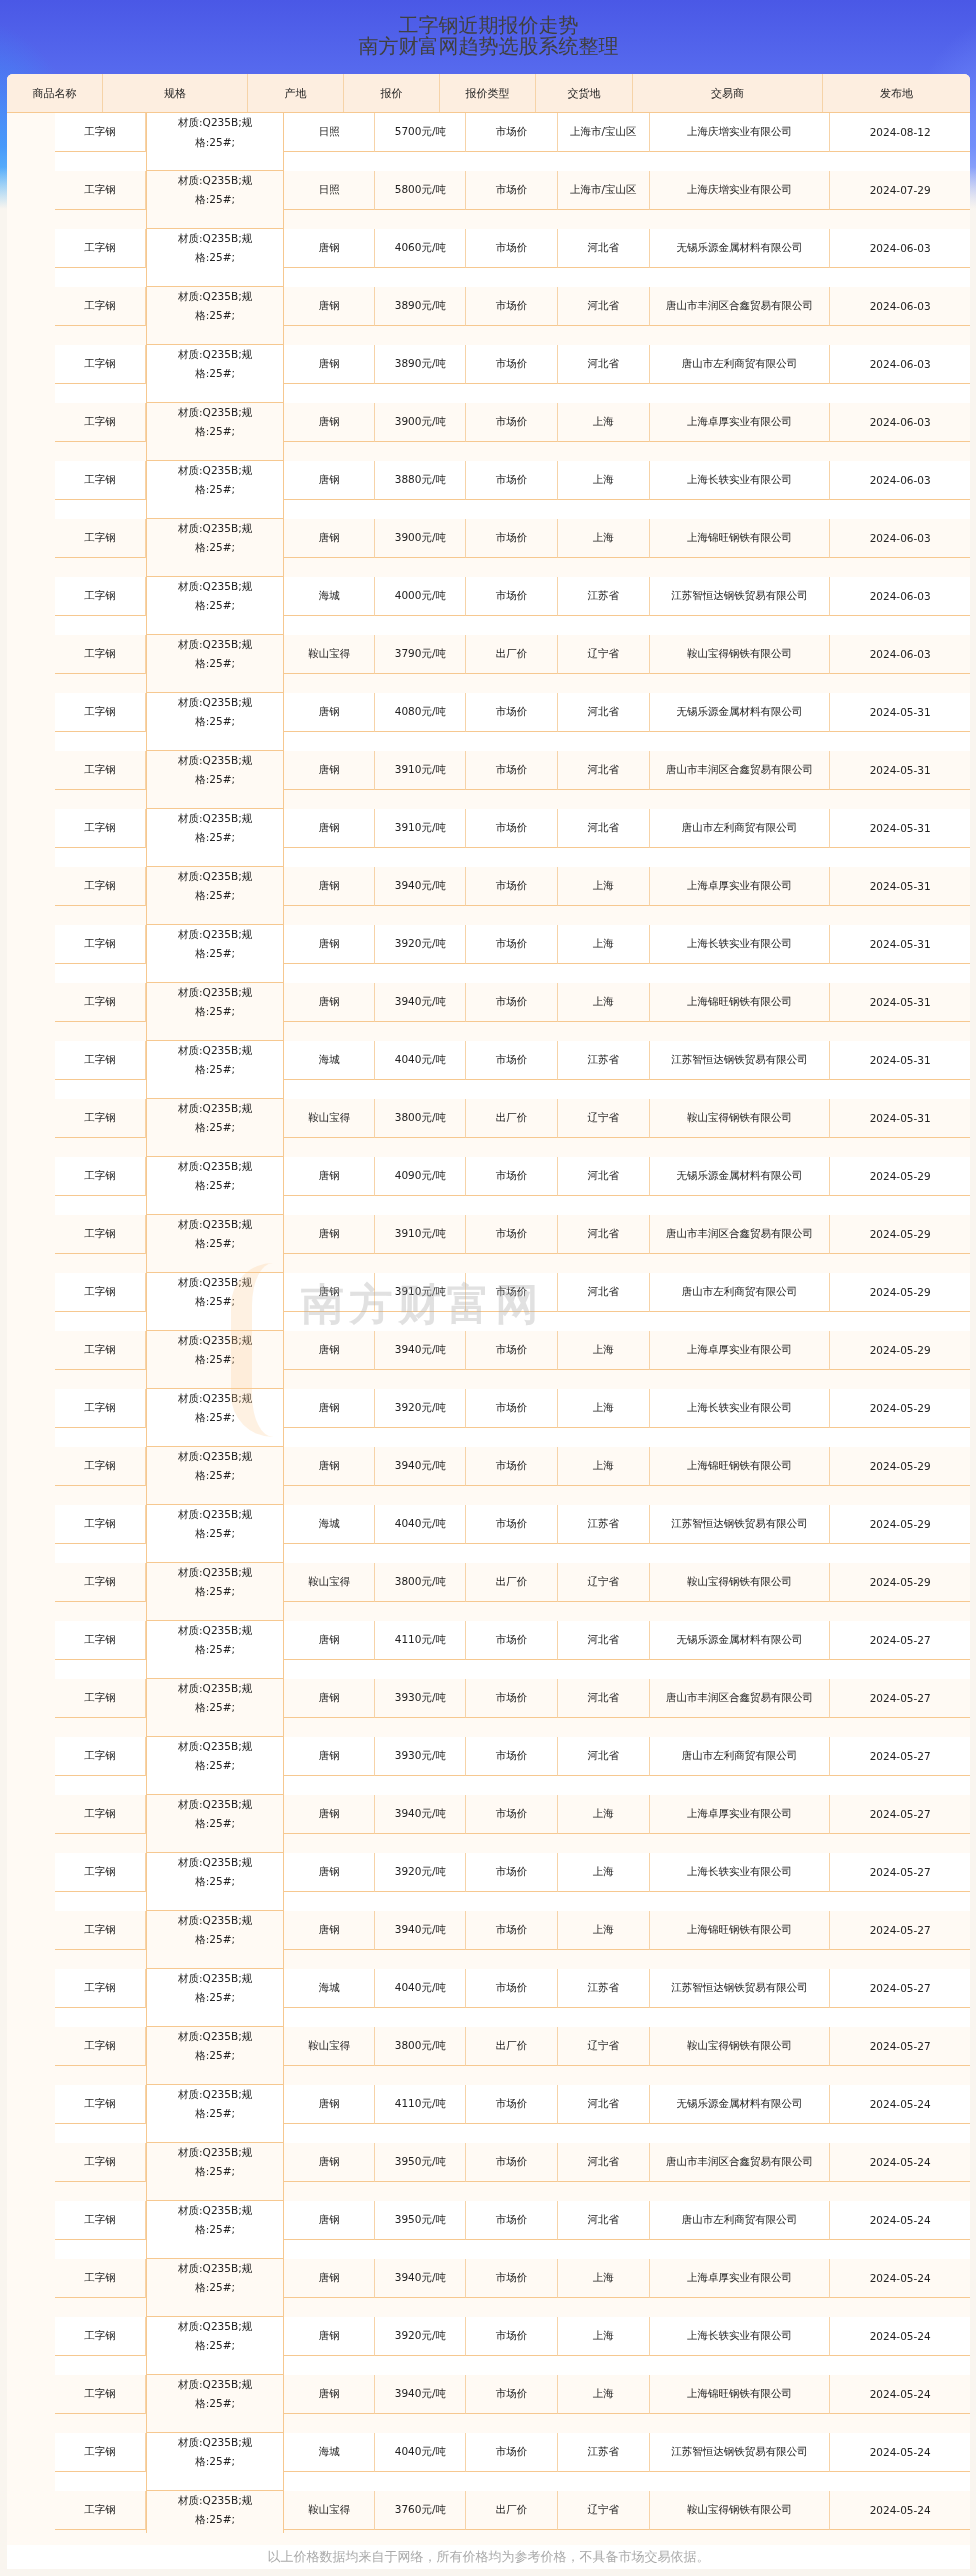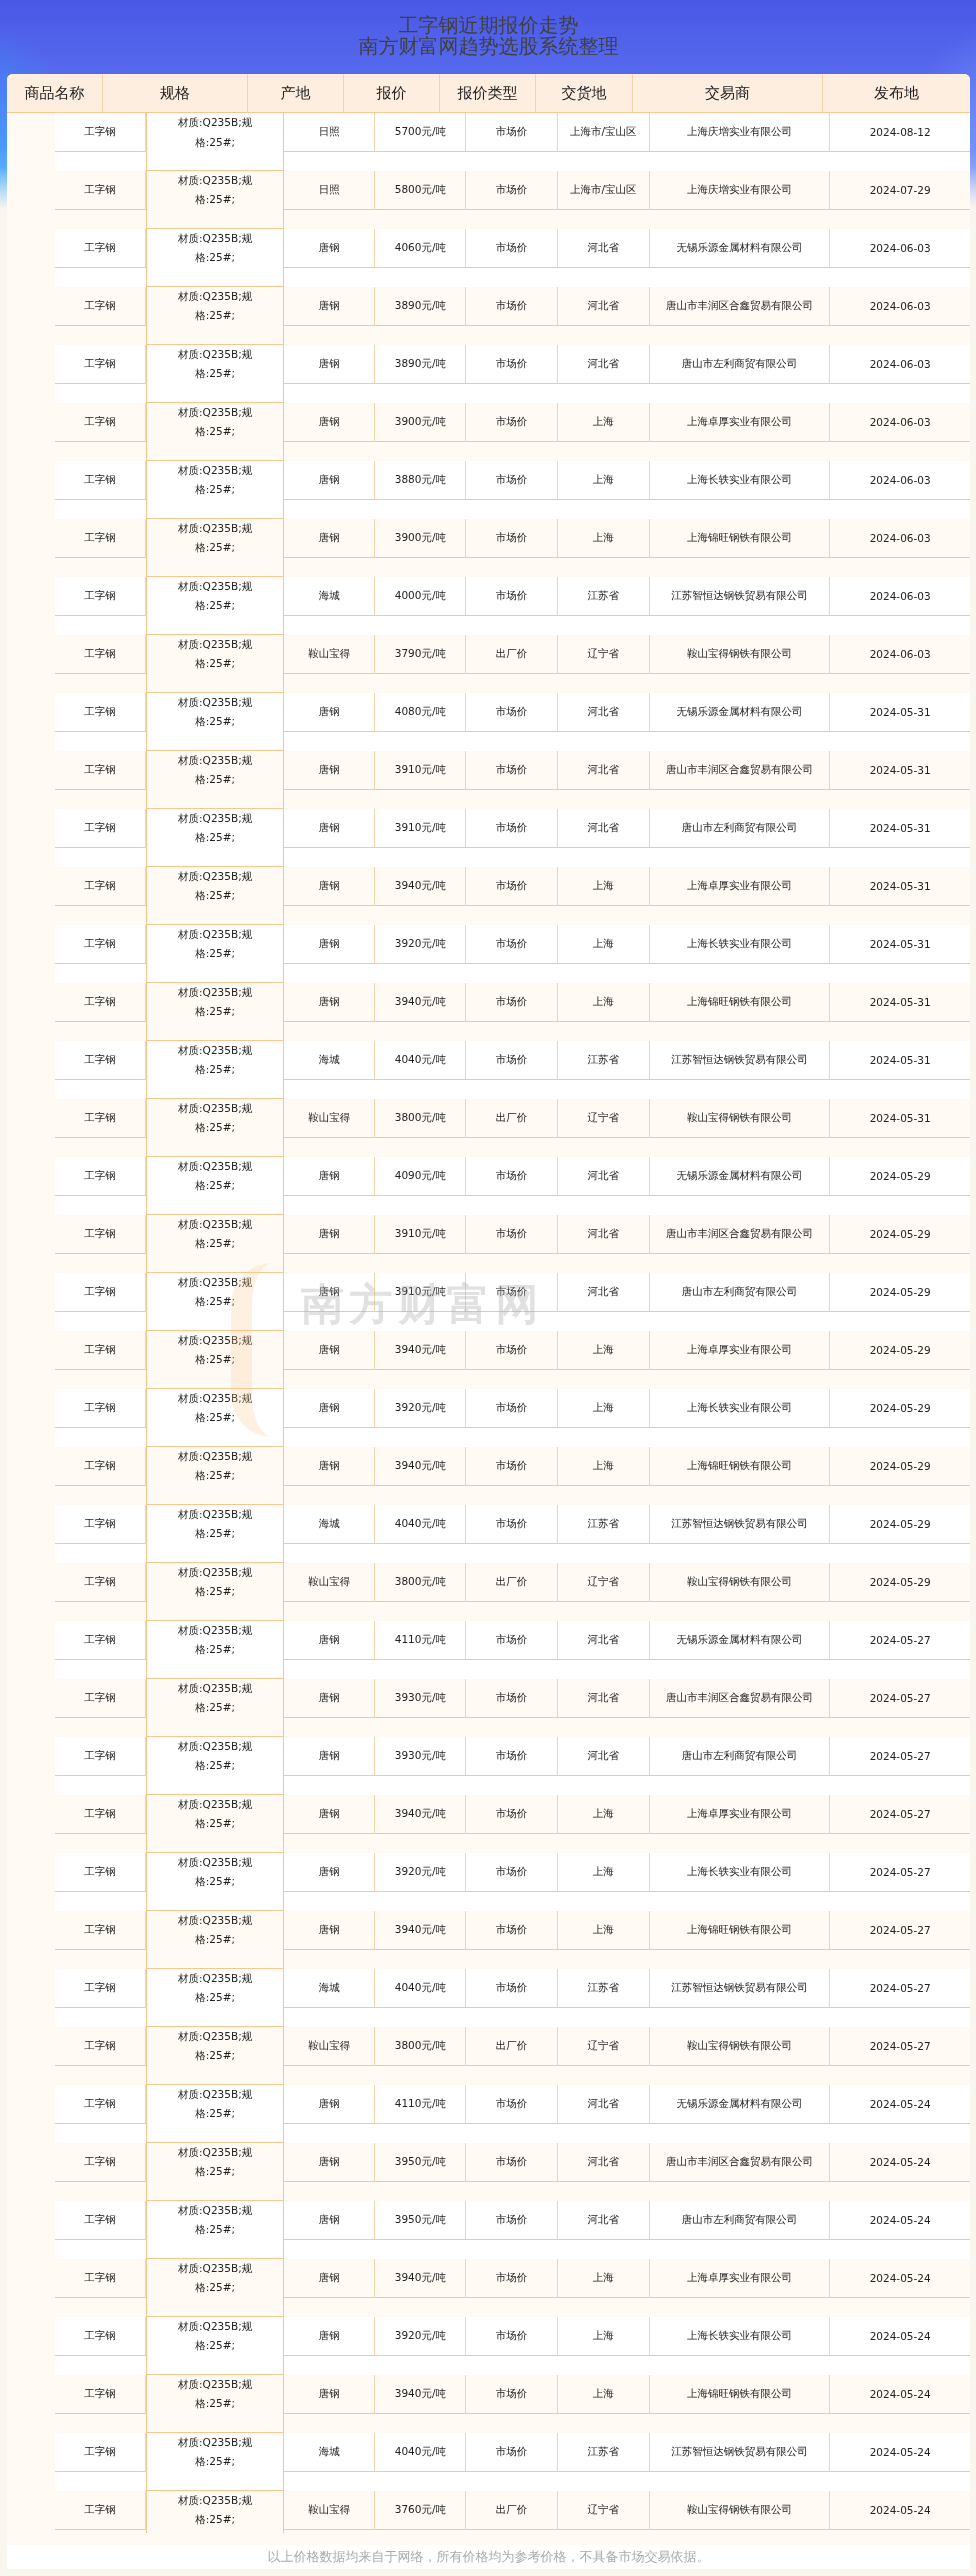--- a/index.html
+++ b/index.html
@@ -36,21 +36,21 @@
     border-radius: 5.6px 5.6px 0 0;
     overflow: hidden;
   }
   .thead {
     display: flex; height: 39px; background: #fdeee0;
     border-bottom: 1.4px solid #f6c890;
     box-sizing: border-box;
   }
   .th {
     display: flex; align-items: center; justify-content: center;
-    font-size: 15px; color: #222; border-right: 0.7px solid #f6d3a8;
+    font-size: 11px; color: #222; border-right: 0.7px solid #f6d3a8;
     box-sizing: border-box; height: 100%;
   }
   .th:last-child { border-right: none; }
 
   .c0 { width: 96px; } .c1 { width: 145px; } .c2 { width: 96px; }
   .c3 { width: 96px; } .c4 { width: 96px; } .c5 { width: 97px; }
   .c6 { width: 190px; } .c7 { width: 147px; }
 
   .row {
     position: relative; height: 58px; display: flex; margin-left: 48px;

